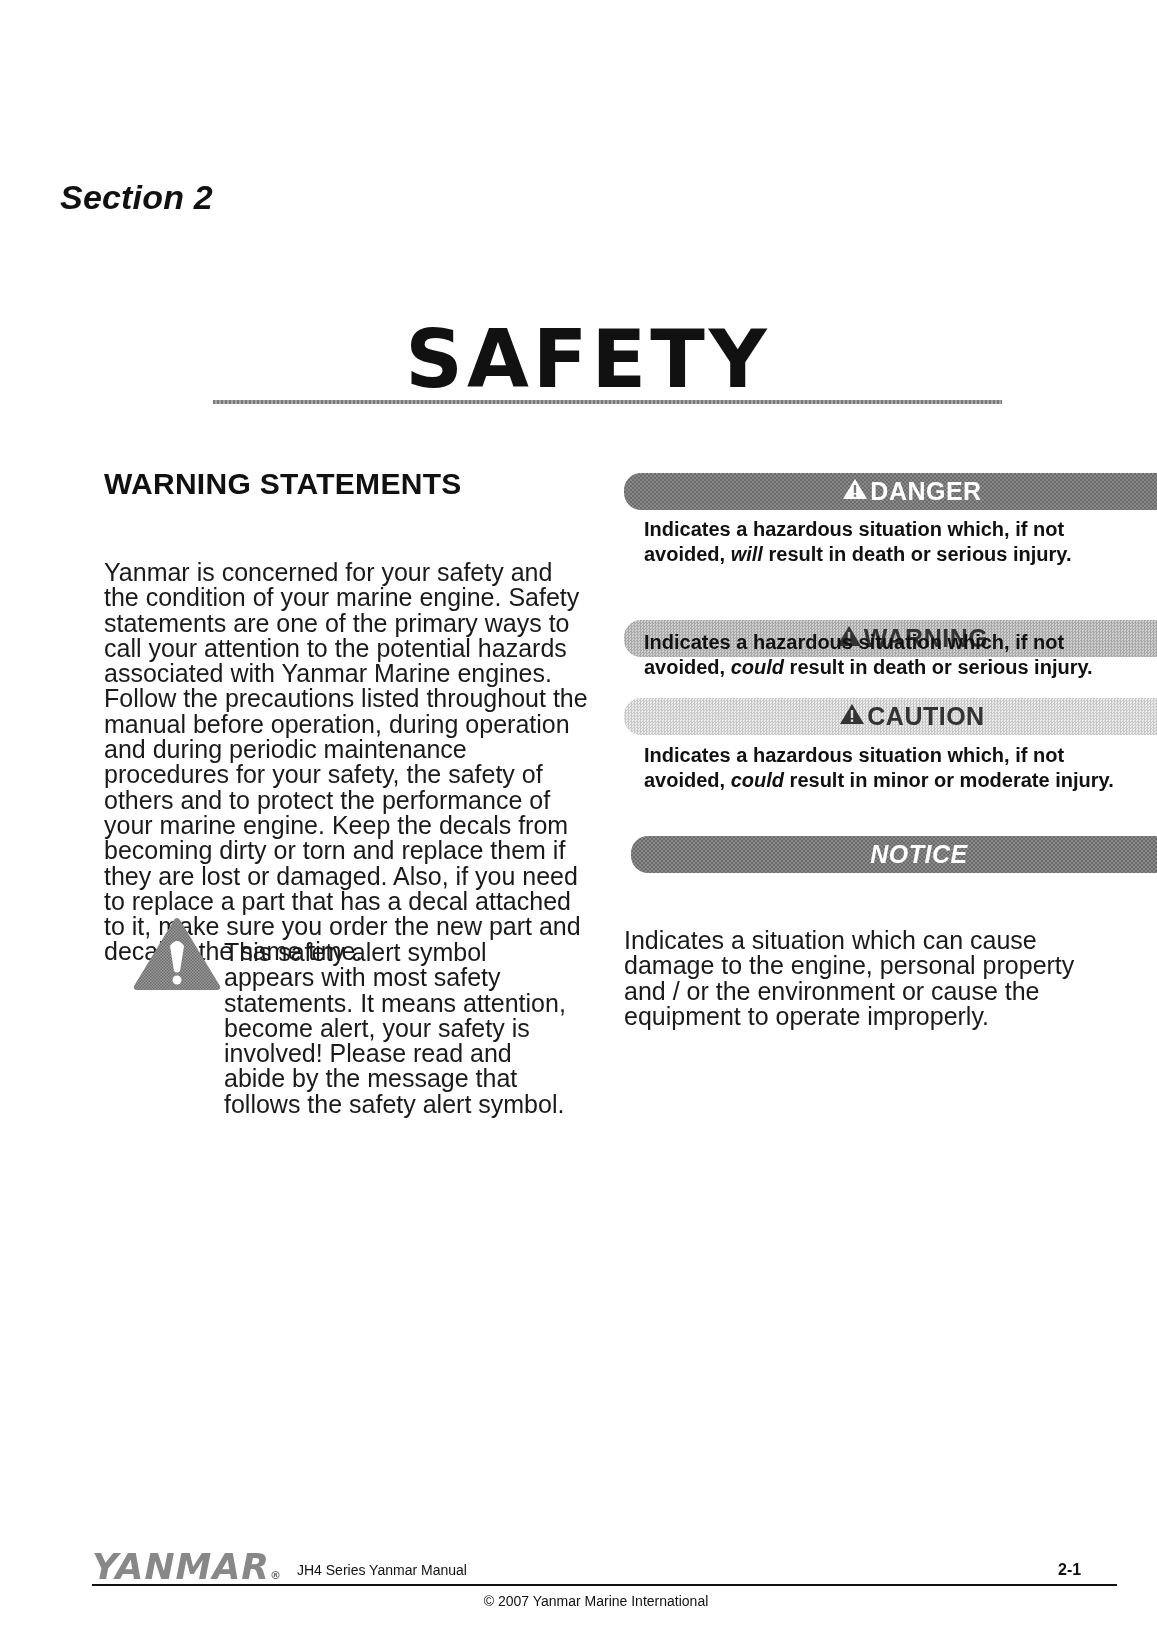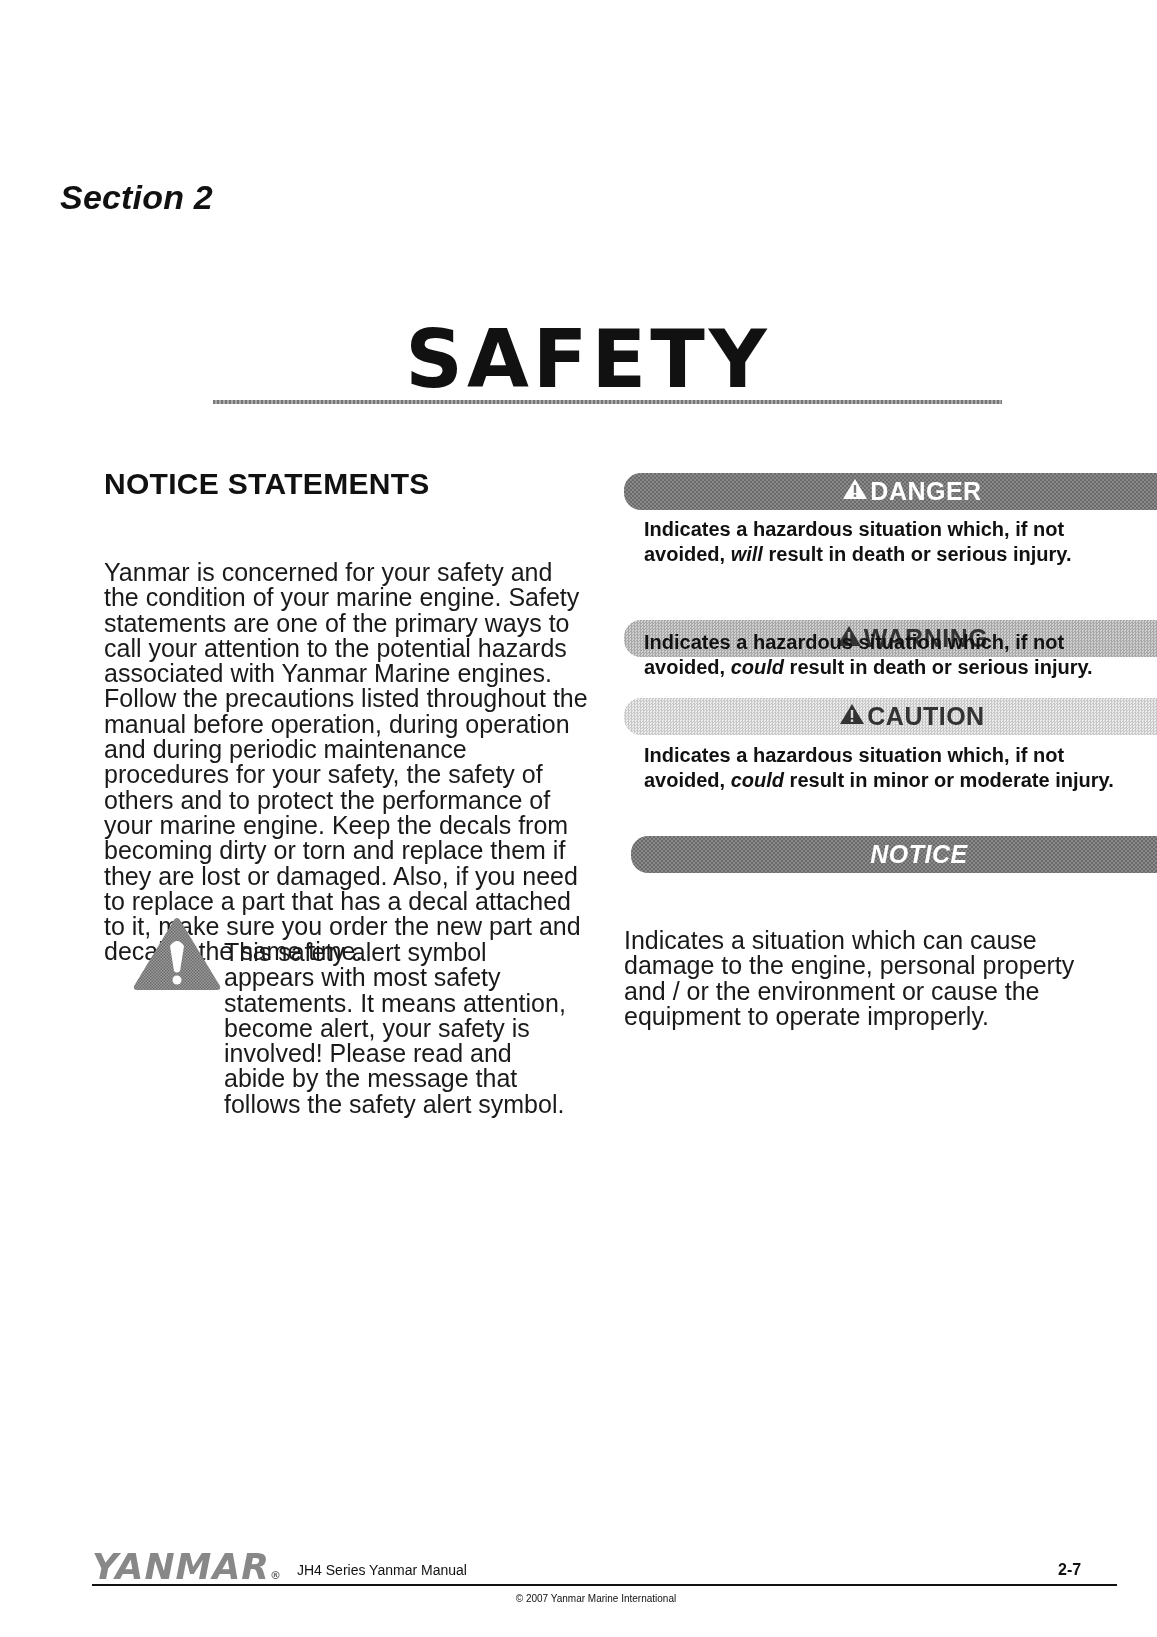--- a/index.html
+++ b/index.html
@@ -67,30 +67,30 @@
     .t-notice { top: 880px; font-weight: normal; }
     .footer-logo {
       left: 92px; top: 1551px; font-size: 36px; font-weight: 900; font-style: italic;
       letter-spacing: 1px; color: #888;
       font-family: "DejaVu Sans", sans-serif; line-height: 32px;
     }
     .footer-logo .reg { font-size: 11px; font-style: normal; color: #666; vertical-align: baseline; }
     .footer-manual { left: 297px; top: 1562px; font-size: 14px; }
     .footer-page { left: 1058px; top: 1561px; font-size: 16px; font-weight: bold; }
     .footer-rule { left: 92px; top: 1584px; width: 1025px; height: 1.5px; background: #111; }
-    .footer-copy { left: 0; width: 1157px; top: 1593px; text-align: center; font-size: 10px; padding-left: 35px; box-sizing: border-box; }
+    .footer-copy { left: 0; width: 1157px; top: 1593px; text-align: center; font-size: 14px; padding-left: 35px; box-sizing: border-box; }
   </style>
 </head>
 <body>
 
 <div class="abs section-title">Section 2</div>
 <div class="abs main-title">SAFETY</div>
 <div class="abs title-rule"></div>
 
-<div class="abs left-col h2">NOTICE STATEMENTS</div>
+<div class="abs left-col h2">WARNING STATEMENTS</div>
 <div class="abs left-col body-text intro">Yanmar is concerned for your safety and the condition of your marine engine. Safety statements are one of the primary ways to call your attention to the potential hazards associated with Yanmar Marine engines. Follow the precautions listed throughout the manual before operation, during operation and during periodic maintenance procedures for your safety, the safety of others and to protect the performance of your marine engine. Keep the decals from becoming dirty or torn and replace them if they are lost or damaged. Also, if you need to replace a part that has a decal attached to it, make sure you order the new part and decal at the same time.</div>
 
 <div class="abs alert-symbol">
   <svg width="90" height="76" viewBox="0 0 90 76">
     <defs>
       <pattern id="dots" width="3" height="3" patternUnits="userSpaceOnUse">
         <rect width="3" height="3" fill="#9a9a9a"></rect>
         <rect width="1.5" height="1.5" fill="#6d6d6d"></rect>
         <rect x="1.5" y="1.5" width="1.5" height="1.5" fill="#6d6d6d"></rect>
       </pattern>
@@ -138,15 +138,15 @@
 </div>
 <div class="abs right-col alert-text t-caution"><span>Indicates a hazardous situation which, if not avoided, </span><em>could</em><span> result in minor or moderate injury.</span></div>
 
 <div class="abs right-col bar bar-notice">
   <span>NOTICE</span>
 </div>
 <div class="abs right-col body-text t-notice">Indicates a situation which can cause damage to the engine, personal property and / or the environment or cause the equipment to operate improperly.</div>
 
 <div class="abs footer-logo"><span>YANMAR</span><span class="reg">®</span></div>
 <div class="abs footer-manual">JH4 Series Yanmar Manual</div>
-<div class="abs footer-page">2-7</div>
+<div class="abs footer-page">2-1</div>
 <div class="abs footer-rule"></div>
 <div class="abs footer-copy">© 2007 Yanmar Marine International</div>
 
 </body></html>

